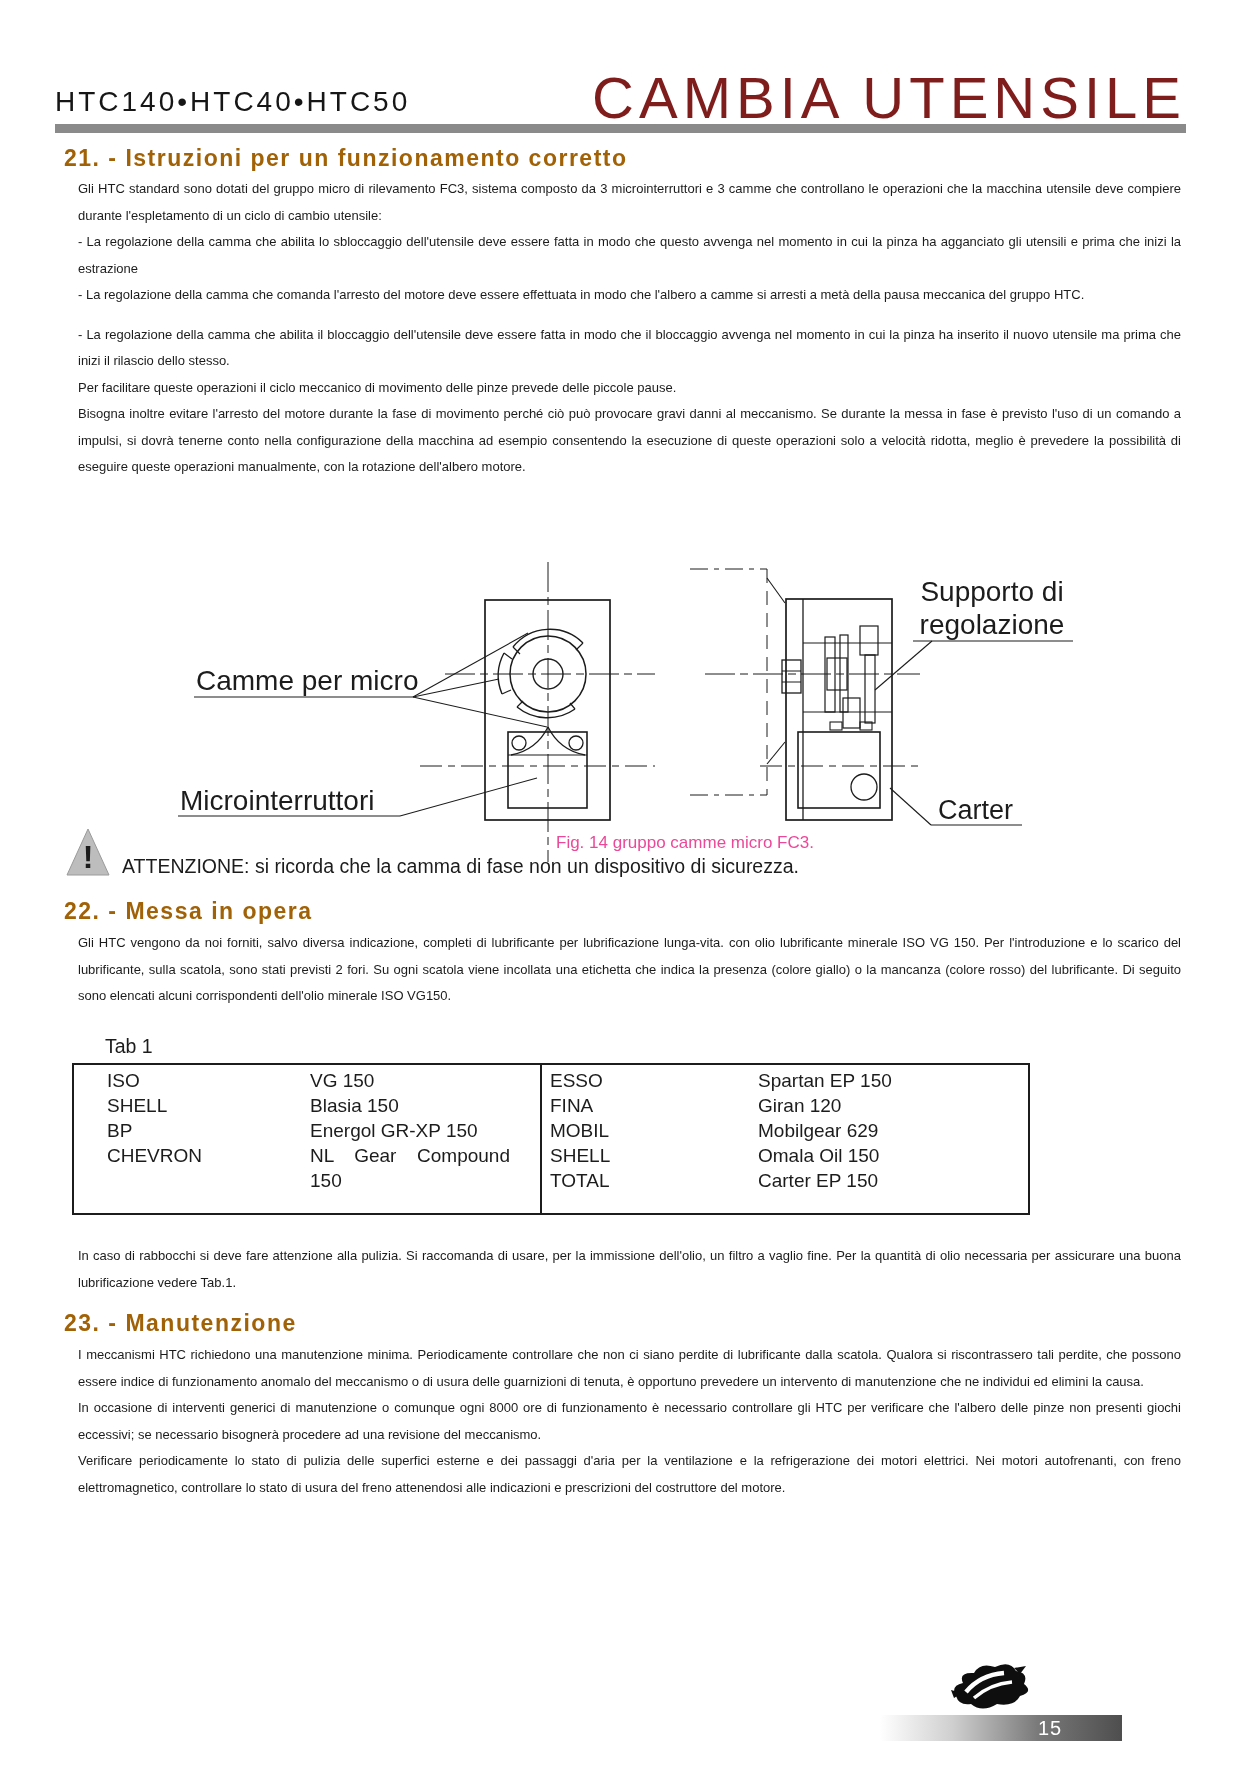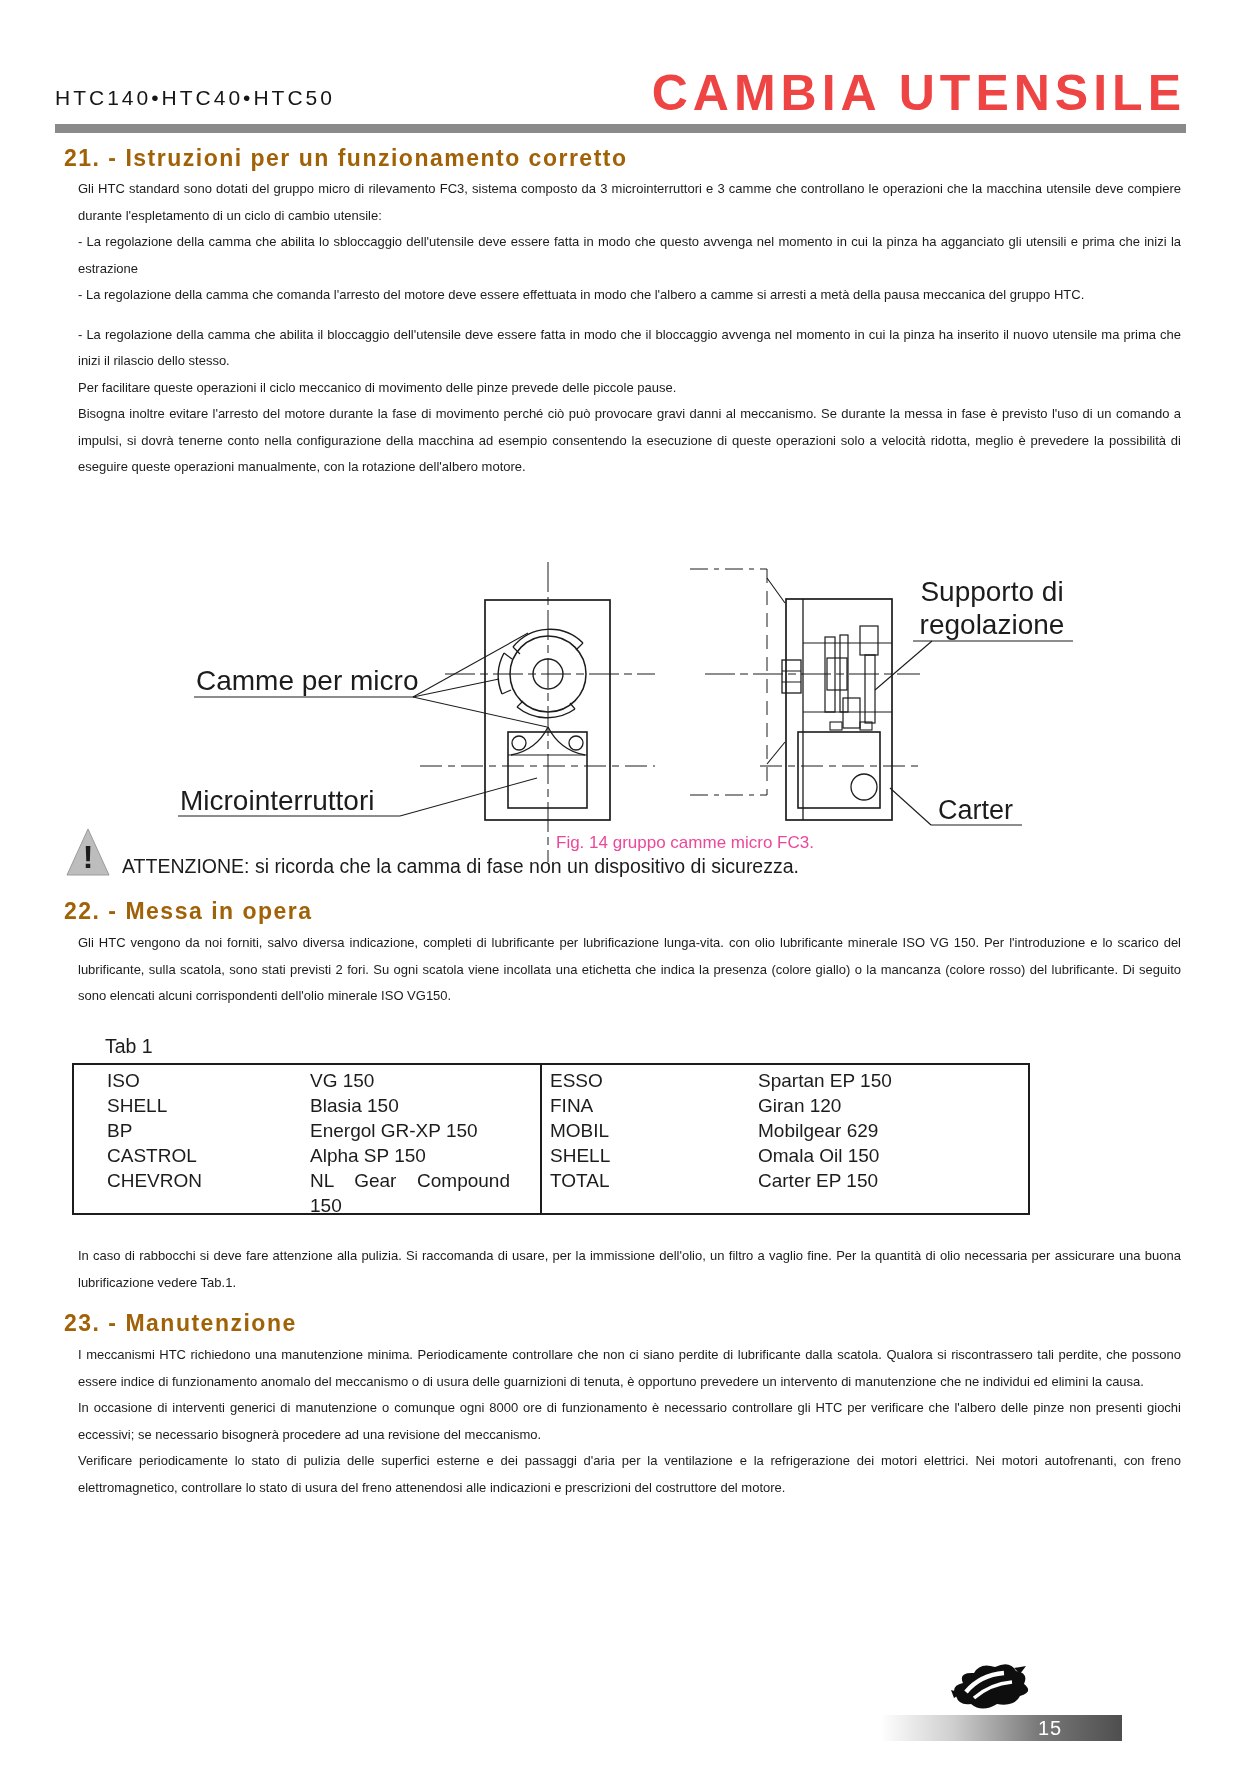--- a/index.html
+++ b/index.html
@@ -2,22 +2,22 @@
 <html><head>
 <meta charset="utf-8">
 <style>
   html,body{margin:0;padding:0;background:#e8e8e8;}
   .page{
     position:relative;width:1241px;height:1766px;background:#ffffff;
     font-family:"Liberation Sans",sans-serif;color:#1c1c1c;overflow:hidden;
     margin:0 auto;
   }
   .abs{position:absolute;}
-  .models{left:55px;top:86px;font-size:21px;letter-spacing:3px;color:#161616;}
-  .doc-title{left:500px;top:64px;width:686px;text-align:right;font-size:50px;letter-spacing:5px;color:#ef4444;font-weight:700;}
+  .models{left:55px;top:86px;font-size:28px;letter-spacing:3px;color:#161616;}
+  .doc-title{left:500px;top:64px;width:686px;text-align:right;font-size:58px;letter-spacing:5px;color:#7f1d1d;font-weight:400;}
   .rule{left:55px;top:124px;width:1131px;height:9px;background:#8a8a8a;}
   .sec-heading{font-size:23px;font-weight:bold;color:#a16207;letter-spacing:1.5px;}
   .h21{left:64px;top:145px;}
   .h22{left:64px;top:898px;}
   .h23{left:64px;top:1310px;}
   .bodytext{width:1103px;left:78px;font-size:13px;line-height:26.5px;text-align:justify;color:#1c1c1c;}
   .bodytext p{margin:0;}
   .bodytext p.gap-before{margin-top:13px;}
   .s21{top:176px;}
   .s22{top:930px;}
@@ -166,21 +166,20 @@
     <p>Gli HTC vengono da noi forniti, salvo diversa indicazione, completi di lubrificante per lubrificazione lunga-vita. con olio lubrificante minerale ISO VG 150. Per l'introduzione e lo scarico del lubrificante, sulla scatola, sono stati previsti 2 fori. Su ogni scatola viene incollata una etichetta che indica la presenza (colore giallo) o la mancanza (colore rosso) del lubrificante. Di seguito sono elencati alcuni corrispondenti dell'olio minerale ISO VG150.</p>
   </div>
 
   <div class="abs tab-caption">Tab 1</div>
   <div class="abs oil-table">
     <div class="divider"></div>
     <div class="thalf thalf-left">
       <div class="trow"><span class="tb">ISO</span><span class="tp">VG 150</span></div>
       <div class="trow"><span class="tb">SHELL</span><span class="tp">Blasia 150</span></div>
       <div class="trow"><span class="tb">BP</span><span class="tp">Energol GR-XP 150</span></div>
-      <div class="trow"><span class="tb">CASTROL</span><span class="tp">Alpha SP 150</span></div>
       <div class="trow"><span class="tb">CHEVRON</span><span class="tp">NL Gear Compound 150</span></div>
     </div>
     <div class="thalf thalf-right">
       <div class="trow"><span class="tb">ESSO</span><span class="tp">Spartan EP 150</span></div>
       <div class="trow"><span class="tb">FINA</span><span class="tp">Giran 120</span></div>
       <div class="trow"><span class="tb">MOBIL</span><span class="tp">Mobilgear 629</span></div>
       <div class="trow"><span class="tb">SHELL</span><span class="tp">Omala Oil 150</span></div>
       <div class="trow"><span class="tb">TOTAL</span><span class="tp">Carter EP 150</span></div>
     </div>
   </div>

